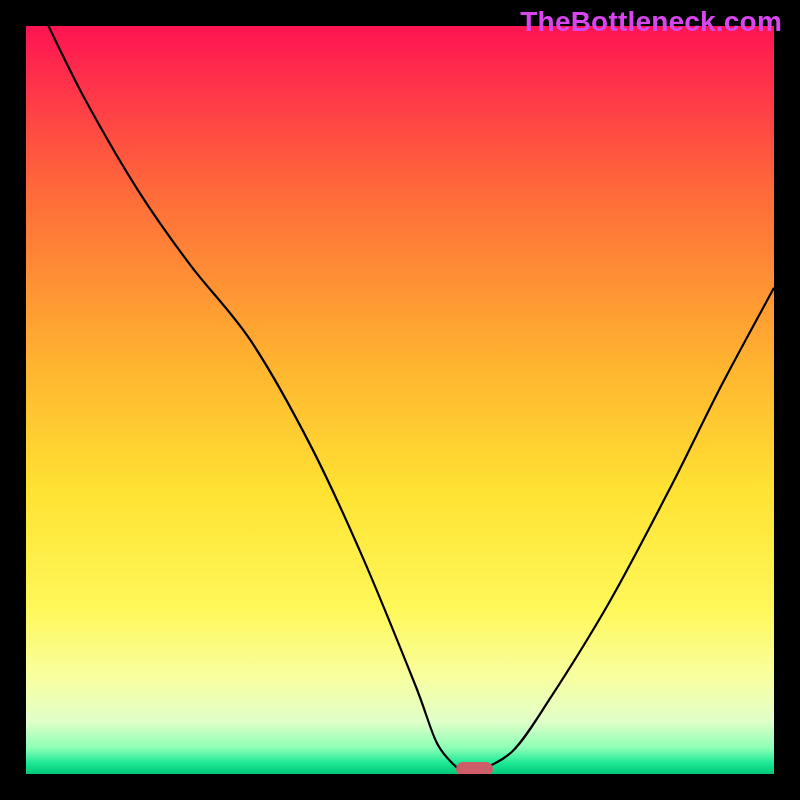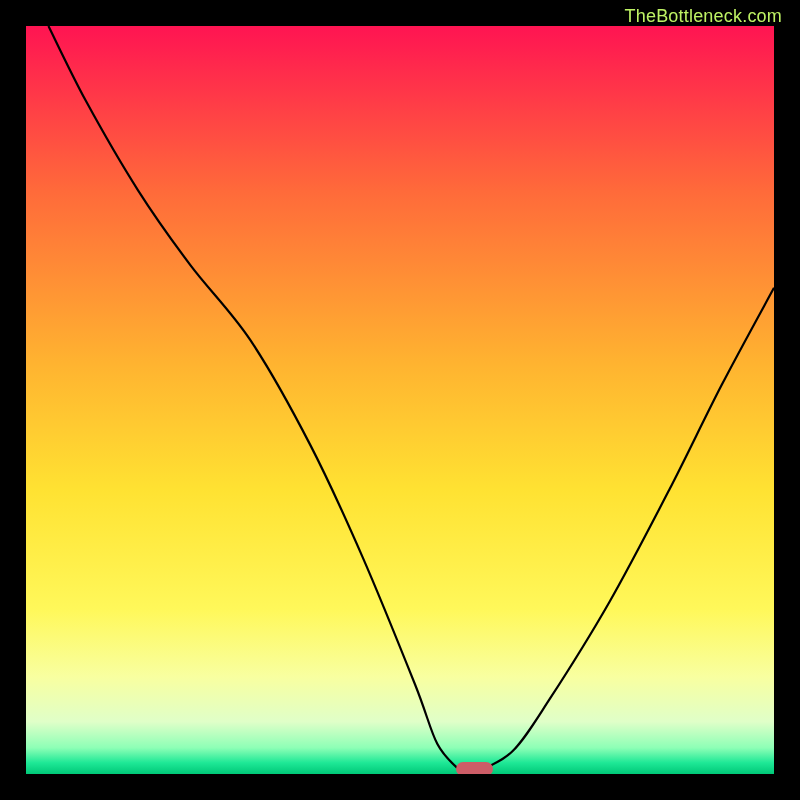--- a/index.html
+++ b/index.html
@@ -8,23 +8,23 @@
     height: 800px;
     background: #000;
     font-family: Arial, sans-serif;
     position: relative;
     overflow: hidden;
   }
   .watermark {
     position: absolute;
     top: 6px;
     right: 18px;
-    color: #bef264;
-    font-size: 18px;
-    font-weight: 400;
+    color: #d946ef;
+    font-size: 28px;
+    font-weight: 700;
     letter-spacing: 0.2px;
     z-index: 10;
   }
   .frame {
     position: absolute;
     left: 26px;
     top: 26px;
     width: 748px;   
     height: 748px;  
     overflow: hidden;

